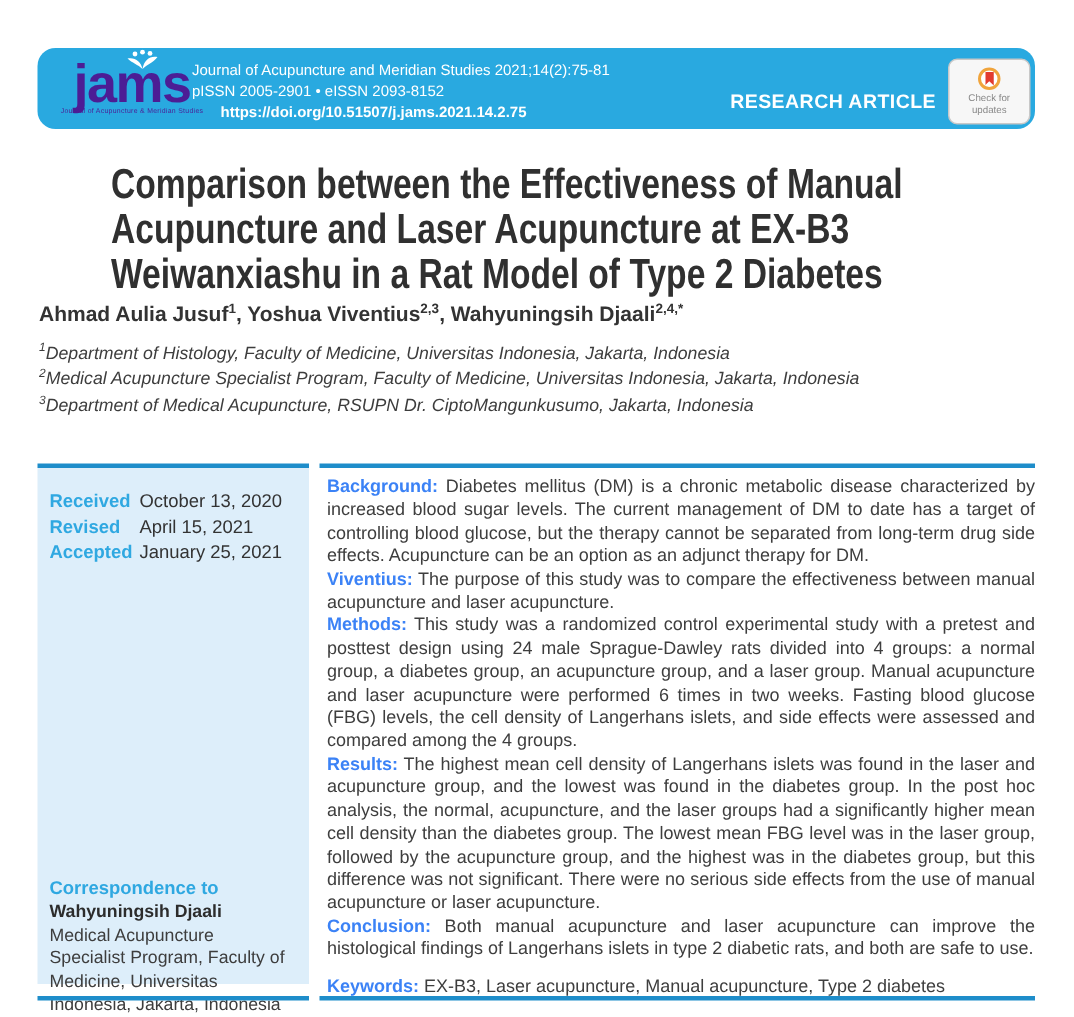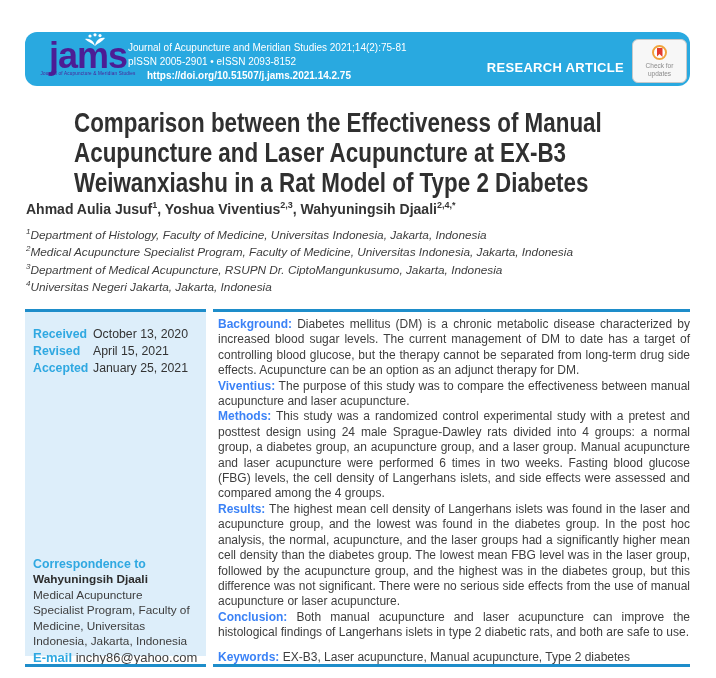--- a/index.html
+++ b/index.html
@@ -44,21 +44,21 @@
   .rule-bottom-left { left:25px; top:664px; width:181px; }
   .rule-bottom-right { left:213px; top:664px; width:477px; }
 
   
   .sidebar { position:absolute; left:25px; top:312px; width:181px; height:344px; background:#ddeefa; }
   .dates { padding:14px 6px 0 8px; }
   .date-row { display:flex; font-size:12.3px; line-height:17px; }
   .date-label { color:#2fa8e1; font-weight:bold; width:60px; flex:none; }
   .date-value { color:#333333; }
   .corr { position:absolute; left:8px; top:244px; width:166px; }
-  .corr-heading { color:#2fa8e1; font-weight:bold; font-size:12.3px; line-height:16px; }
+  .corr-heading { color:#2fa8e1; font-weight:bold; font-size:12.3px; line-height:16px;margin-top:28px; }
   .corr-name { color:#2c2c2c; font-weight:bold; font-size:11.8px; line-height:15.5px; }
   .corr-address { color:#3d3d3d; font-size:11.8px; line-height:15.5px; width:162px; }
   .corr-email { font-size:13px; line-height:15.5px; color:#3d3d3d; }
   .corr-email .email-label { color:#2fa8e1; font-weight:bold; }
 
   
   .abstract { position:absolute; left:218px; top:317px; width:472px; }
   .abstract p { font-size:12px; line-height:15.4px; text-align:justify; color:#3e3e3e; }
   .sec-label { color:#3b82f6; font-weight:bold; }
   .keywords { margin-top:9px; font-size:12px; line-height:15.4px; color:#3e3e3e; }
@@ -102,21 +102,20 @@
   <div class="title-block">
       <div class="title-line">Comparison between the Effectiveness of Manual</div>
       <div class="title-line">Acupuncture and Laser Acupuncture at EX-B3</div>
       <div class="title-line">Weiwanxiashu in a Rat Model of Type 2 Diabetes</div>
     </div>
   <div class="authors"><span>Ahmad Aulia Jusuf<sup>1</sup></span>, <span>Yoshua Viventius<sup>2,3</sup></span>, <span>Wahyuningsih Djaali<sup>2,4,*</sup></span></div>
   <div class="affils">
       <div class="affil"><sup>1</sup>Department of Histology, Faculty of Medicine, Universitas Indonesia, Jakarta, Indonesia</div>
       <div class="affil"><sup>2</sup>Medical Acupuncture Specialist Program, Faculty of Medicine, Universitas Indonesia, Jakarta, Indonesia</div>
       <div class="affil"><sup>3</sup>Department of Medical Acupuncture, RSUPN Dr. CiptoMangunkusumo, Jakarta, Indonesia</div>
-      <div class="affil"><sup>4</sup>Universitas Negeri Jakarta, Jakarta, Indonesia</div>
     </div>
 
   <div class="rule rule-top-left"></div>
   <div class="rule rule-top-right"></div>
 
   <div class="sidebar">
     <div class="dates">
         <div class="date-row">
           <span class="date-label">Received</span>
           <span class="date-value">October 13, 2020</span>

